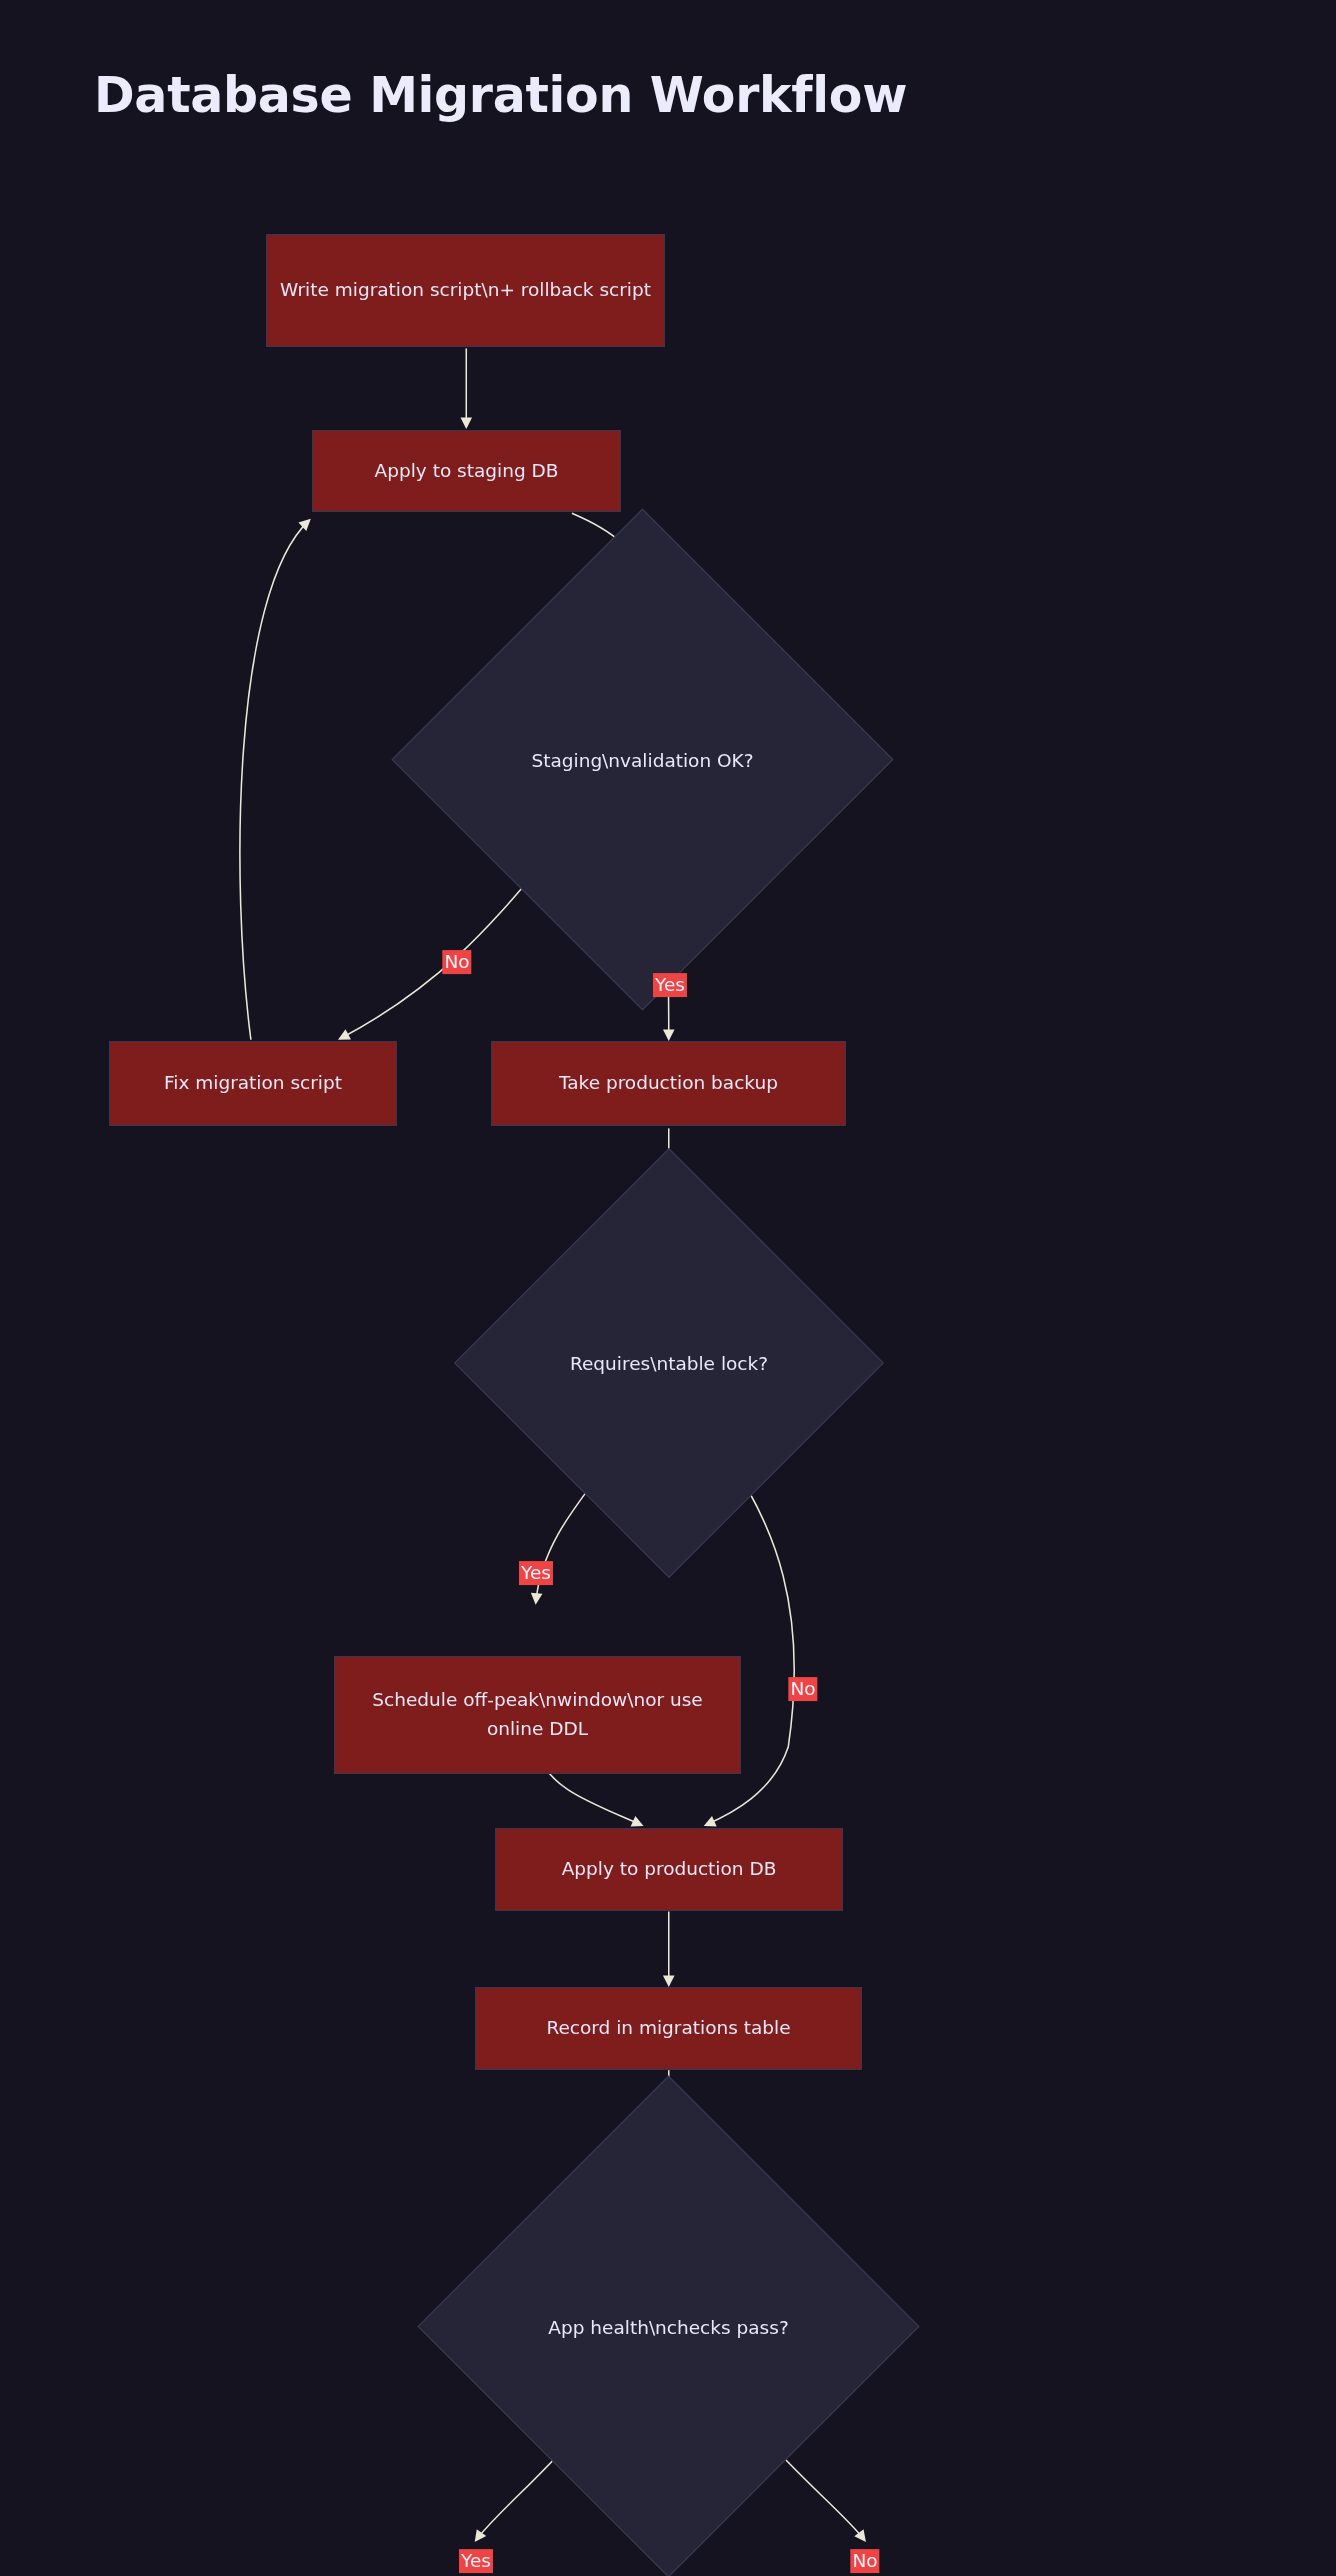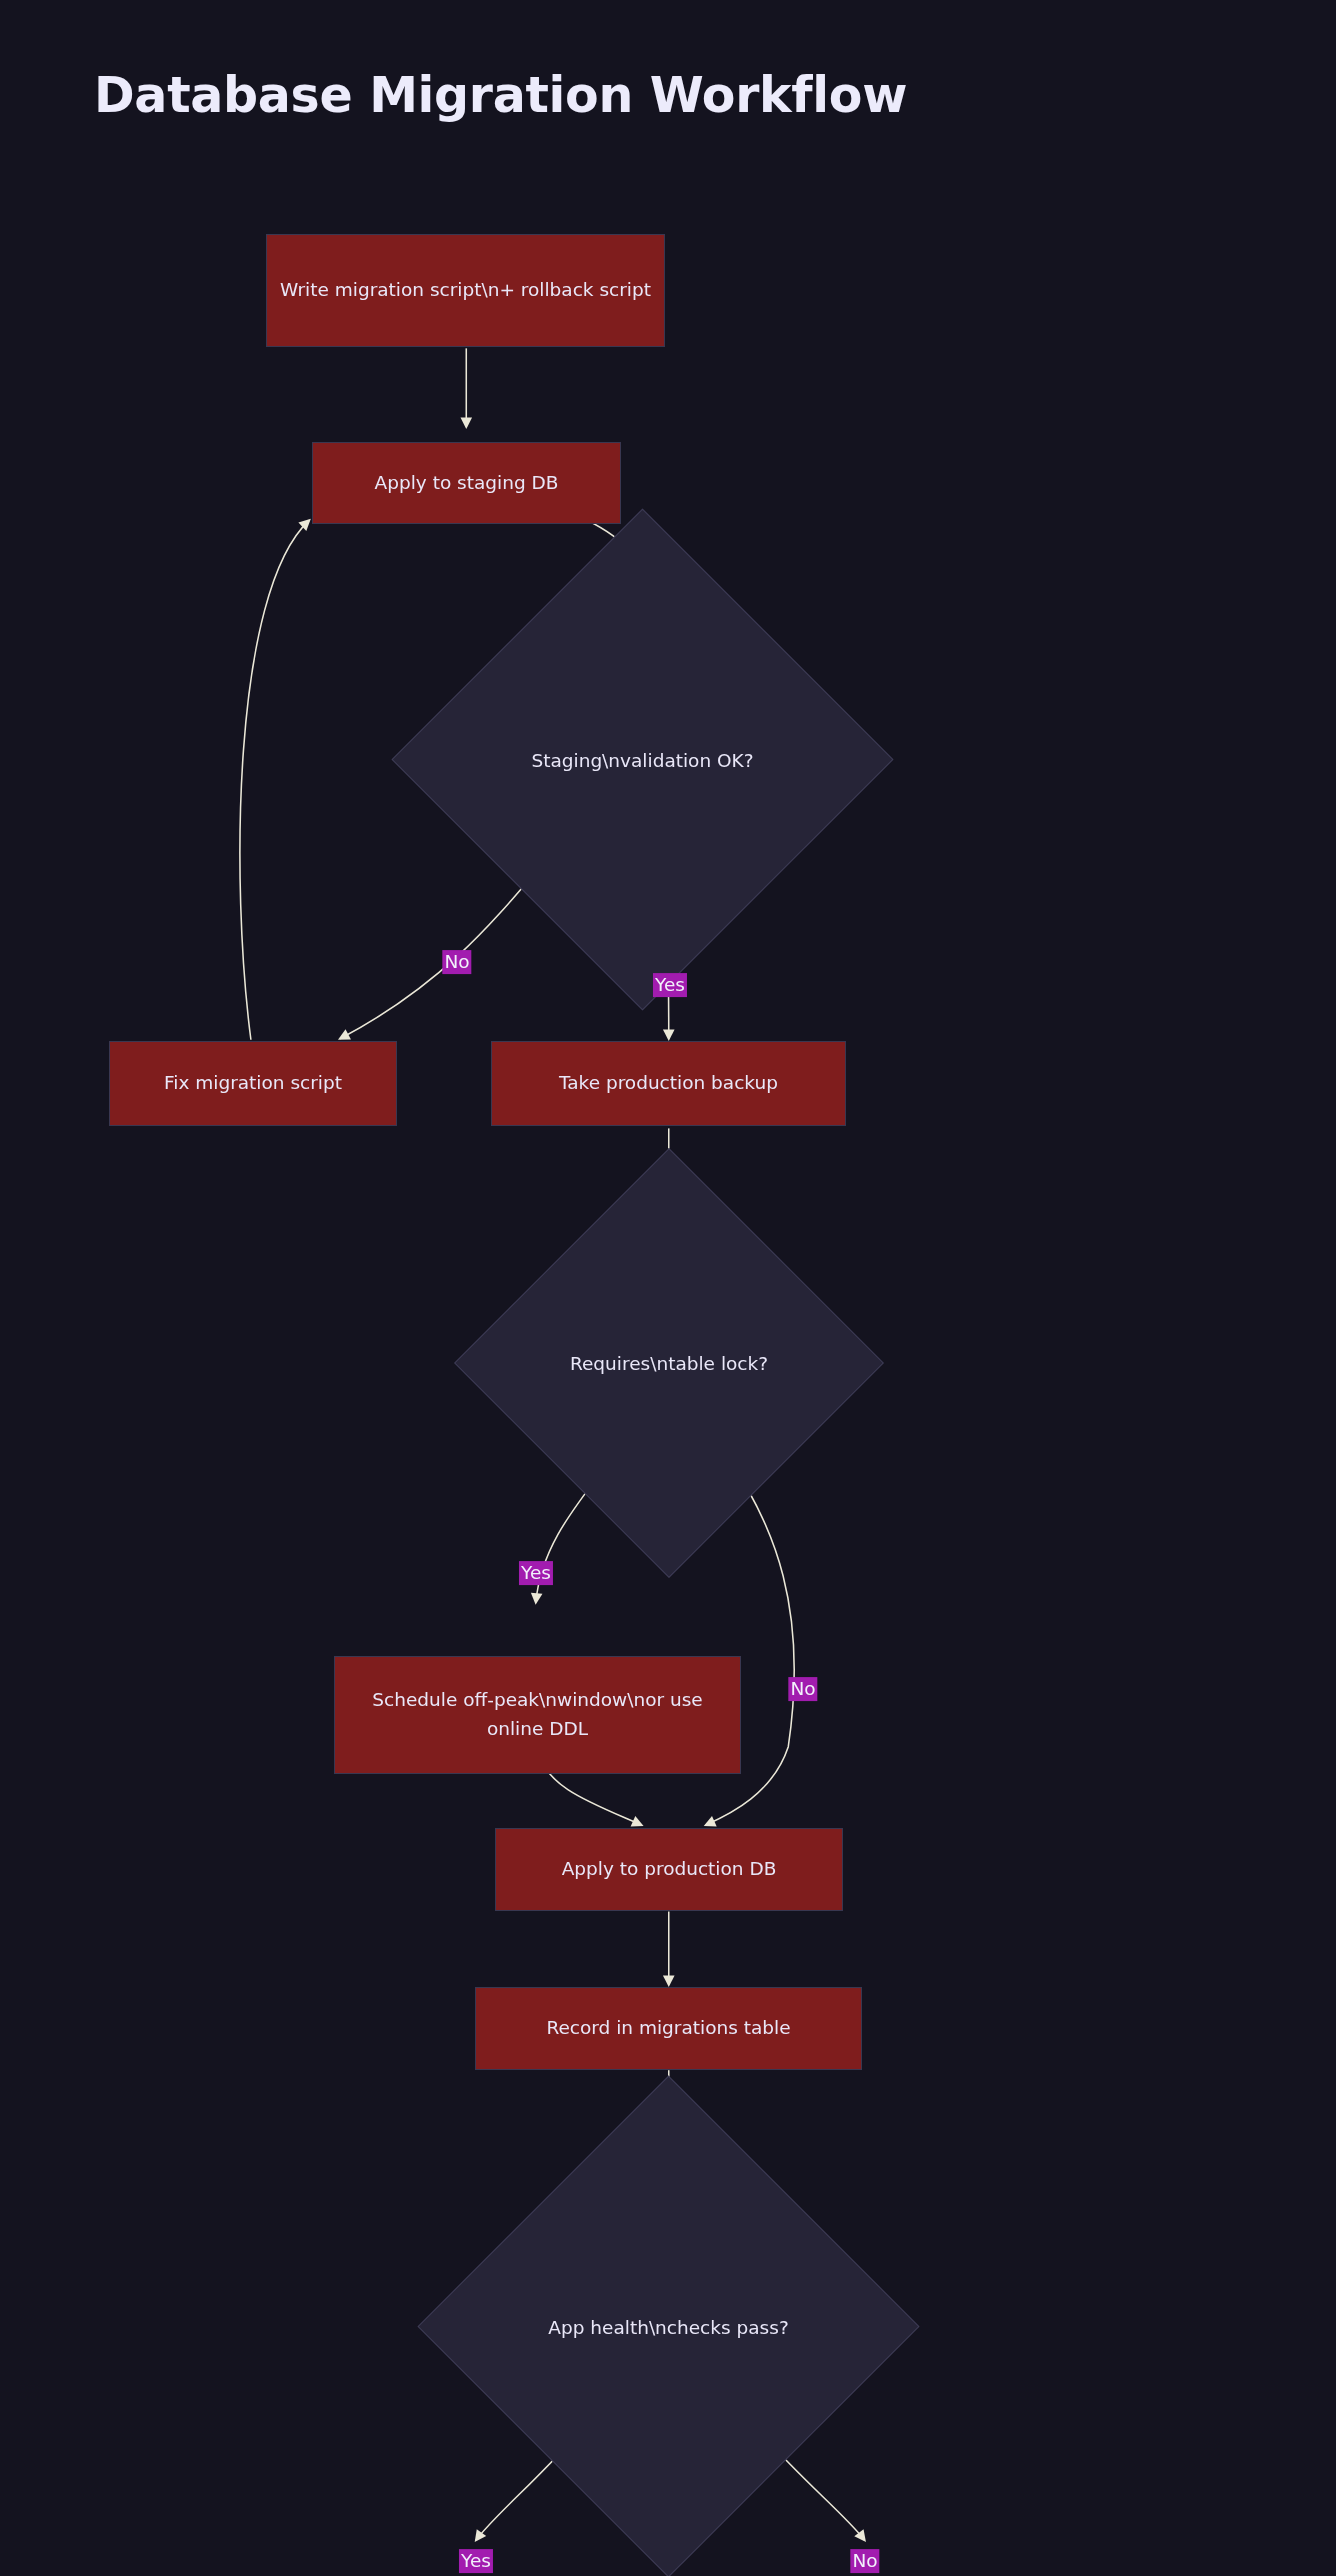--- a/index.html
+++ b/index.html
@@ -69,21 +69,21 @@
     transform: translate(-50%, -50%);
     font-family: "DejaVu Sans", sans-serif;
     font-size: 18.5px;
     color: #e9e7f8;
     white-space: nowrap;
     text-align: center;
     pointer-events: none;
   }
   .edge-label {
     position: absolute;
-    background: #a21caf;
+    background: #ef4444;
     color: #f2f1fb;
     font-family: "DejaVu Sans", sans-serif;
     font-size: 18.5px;
     line-height: 1.18;
     padding: 1px 2.1px;
     white-space: nowrap;
     transform: translate(-50%, -50%);
   }
 </style>
 </head>
@@ -138,21 +138,21 @@
     <path d="M 2046 6150 C 2046 6190 2046 6200 2046 6222"></path>
   </g>
 </svg>
 
 <div class="title">Database Migration Workflow</div>
 
 <div class="node rect" style="left:266px; top:234px; width:399px; height:113px;">
   <span class="lbl">Write migration script\n+ rollback script</span>
 </div>
 
-<div class="node rect" style="left:312px; top:442px; width:309px; height:82px;">
+<div class="node rect" style="left:312px; top:430px; width:309px; height:82px;">
   <span class="lbl">Apply to staging DB</span>
 </div>
 
 <div class="diamond-wrap" style="left:465px; top:582px; width:355px; height:355px;">
   <div class="diamond-shape"></div>
   <div class="diamond-label">Staging\nvalidation OK?</div>
 </div>
 
 <div class="node rect" style="left:109px; top:1041px; width:288px; height:85px;">
   <span class="lbl">Fix migration script</span>

